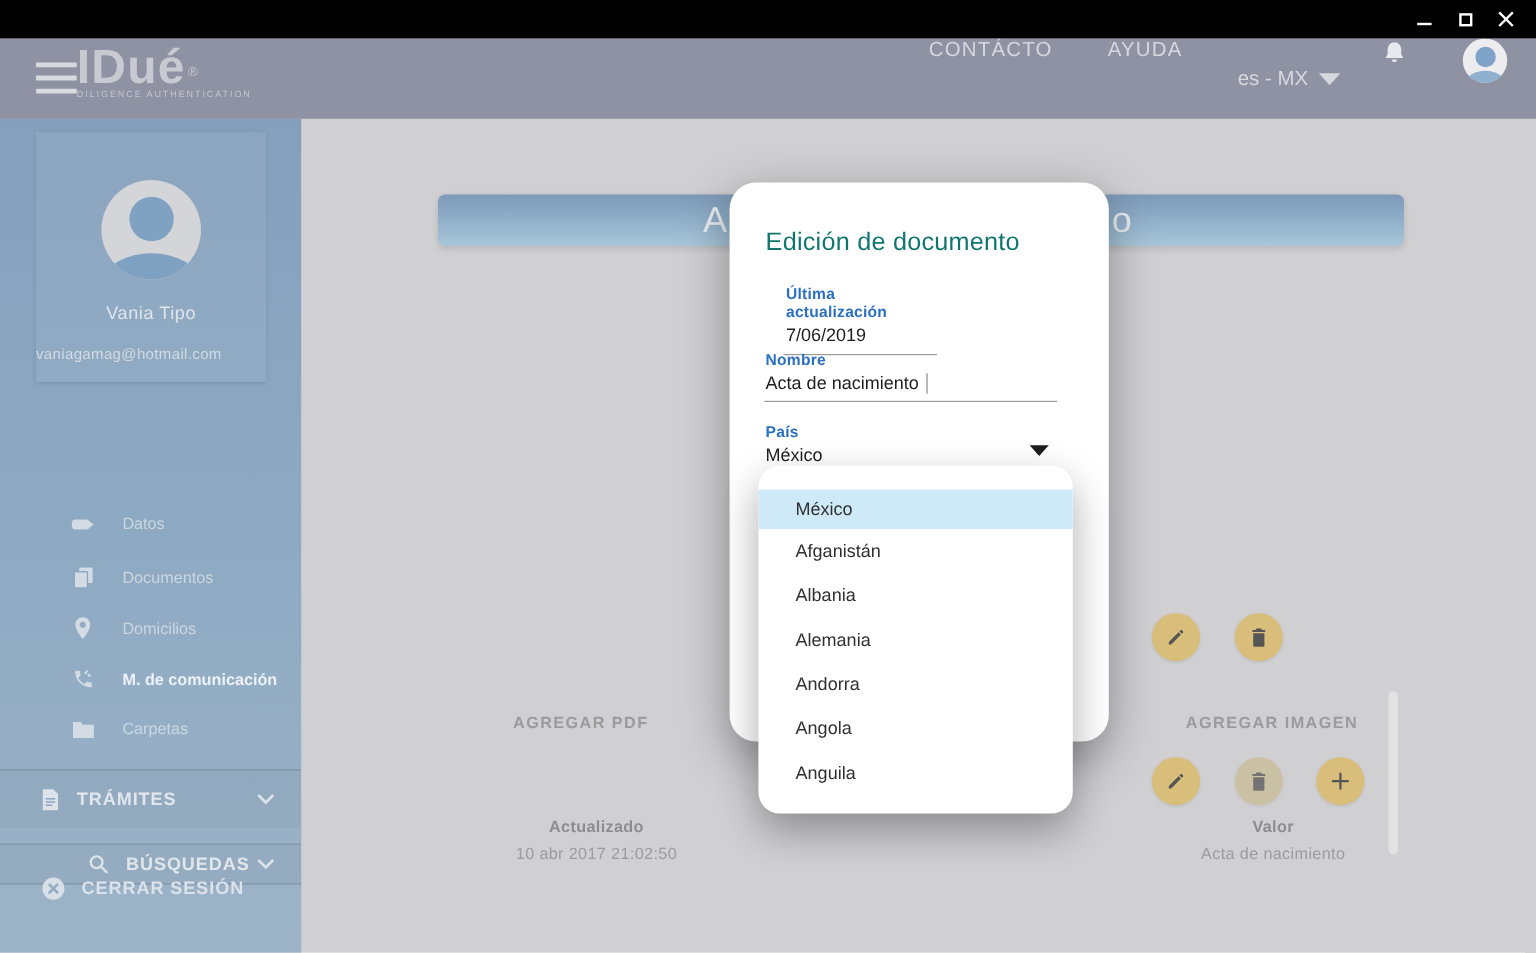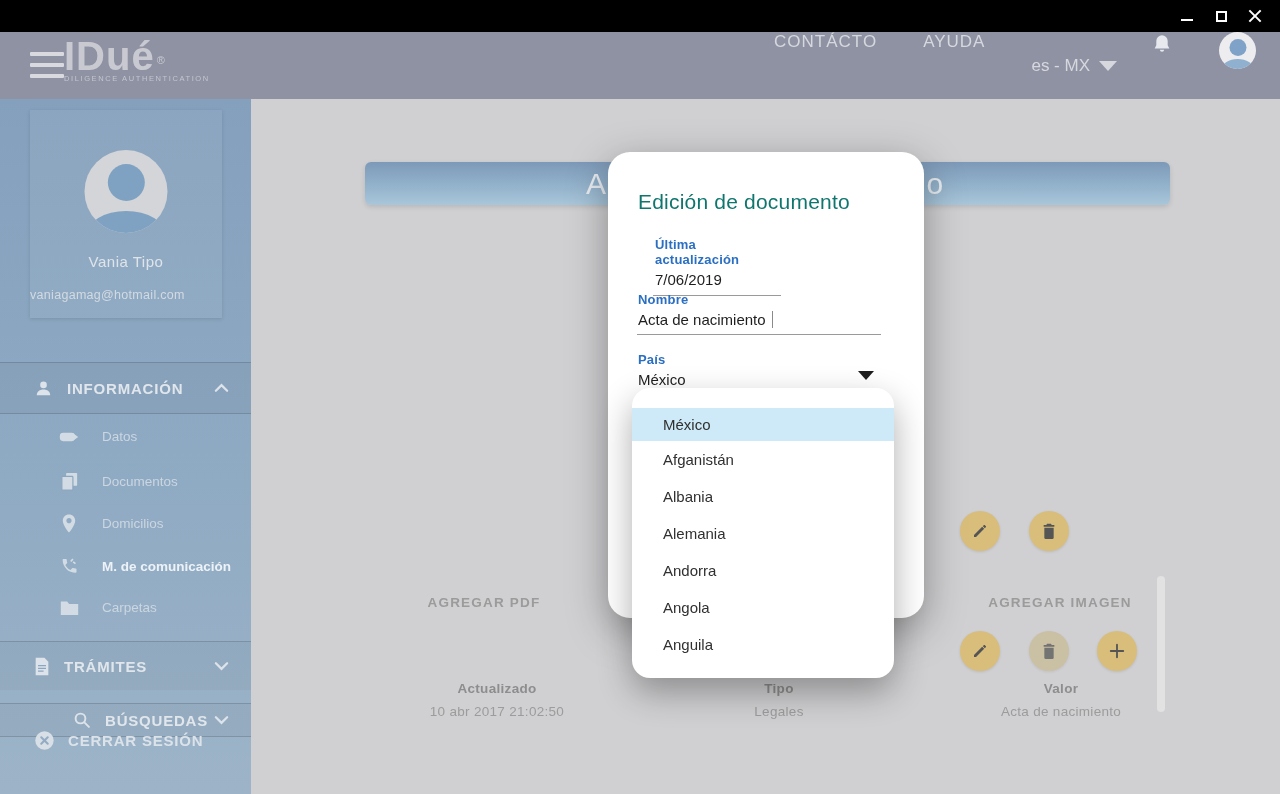--- a/index.html
+++ b/index.html
@@ -141,34 +141,20 @@
   <div class="sidebar">
     <div class="profile-card">
       <div class="avatar-lg">
         <div class="head"></div>
           <div class="body"></div>
       </div>
       <div class="profile-name">Vania Tipo</div>
       <div class="profile-email">vaniagamag@hotmail.com</div>
     </div>
 
-    <div class="side-section sec-info">
-      <span class="sec-icon">
-        <svg width="19" height="19" viewBox="0 0 24 24" fill="currentColor">
-            <circle cx="12" cy="7.5" r="4.2"></circle>
-            <path d="M3.5 20.5c0-4.7 3.8-7.3 8.5-7.3s8.5 2.6 8.5 7.3z"></path>
-          </svg>
-      </span>
-      <span class="sec-label">INFORMACIÓN</span>
-      <span class="sec-chevron">
-        <svg width="15" height="10" viewBox="0 0 16 10" fill="none" stroke="currentColor" stroke-width="2.4" stroke-linecap="round">
-            <path d="M2 8l6-6 6 6"></path>
-          </svg>
-      </span>
-    </div>
 
     <div class="subnav">
       <div class="subitem" style="top:12px">
         <span class="si-icon">
           <svg width="20" height="14" viewBox="0 0 24 14" fill="currentColor">
               <rect x="1" y="2" width="18" height="10" rx="4"></rect>
               <path d="M16 2l7 5-7 5z"></path>
             </svg>
         </span>
         <span class="si-label">Datos</span>
@@ -283,24 +269,20 @@
     </div>
     <div class="circle-btn" style="left:846px; top:532px;">
       <svg width="20" height="20" viewBox="0 0 24 24" fill="none" stroke="currentColor" stroke-width="2.2" stroke-linecap="round">
           <path d="M12 4.5v15M4.5 12h15"></path>
         </svg>
     </div>
 
     <div class="meta-group" style="left:126px; top:582px;">
       <div class="meta-label">Actualizado</div>
       <div class="meta-value">10 abr 2017 21:02:50</div>
-    </div>
-    <div class="meta-group" style="left:408px; top:582px;">
-      <div class="meta-label">Tipo</div>
-      <div class="meta-value">Legales</div>
     </div>
     <div class="meta-group" style="left:690px; top:582px;">
       <div class="meta-label">Valor</div>
       <div class="meta-value">Acta de nacimiento</div>
     </div>
 
     <div class="scroll-thumb"></div>
   </div>
 
   <div class="modal">

